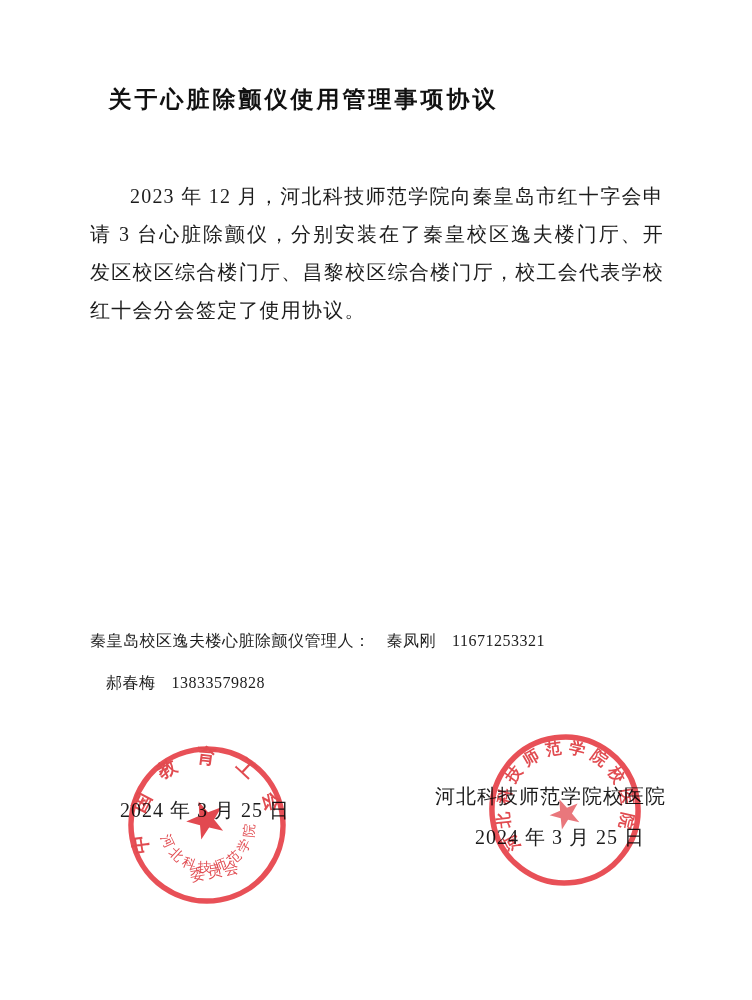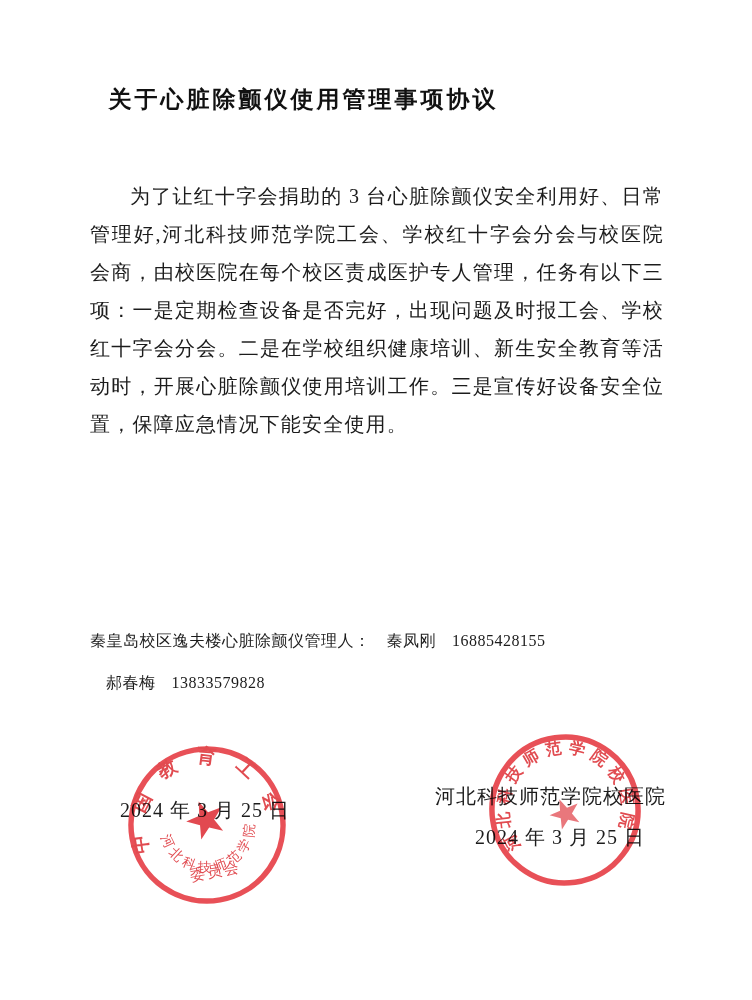--- a/index.html
+++ b/index.html
@@ -42,28 +42,28 @@
   .seal text{font-family:"DejaVu Sans","Liberation Sans",sans-serif;}
 </style>
 </head>
 <body>
 
 <div class="page">
 
   <div class="doc-title">关于心脏除颤仪使用管理事项协议</div>
 
   <div class="body-text">
-    <p>为了让红十字会捐助的 3 台心脏除颤仪安全利用好、日常管理好,河北科技师范学院工会、学校红十字会分会与校医院会商，由校医院在每个校区责成医护专人管理，任务有以下三项：一是定期检查设备是否完好，出现问题及时报工会、学校红十字会分会。二是在学校组织健康培训、新生安全教育等活动时，开展心脏除颤仪使用培训工作。三是宣传好设备安全位置，保障应急情况下能安全使用。</p>
+    <p>2023 年 12 月，河北科技师范学院向秦皇岛市红十字会申请 3 台心脏除颤仪，分别安装在了秦皇校区逸夫楼门厅、开发区校区综合楼门厅、昌黎校区综合楼门厅，校工会代表学校红十会分会签定了使用协议。</p>
   </div>
 
   <div class="managers">
     <div class="manager-row">
       <span class="mlabel">秦皇岛校区逸夫楼心脏除颤仪管理人：</span>
       <span class="mname">秦凤刚</span>
-      <span class="mphone">16885428155</span>
+      <span class="mphone">11671253321</span>
     </div>
     <div class="manager-row">
       <span class="mname">郝春梅</span>
       <span class="mphone">13833579828</span>
     </div>
   </div>
 
   <div class="sig sig-left">
     <div class="date">2024 年 3 月 25 日</div>
   </div>

